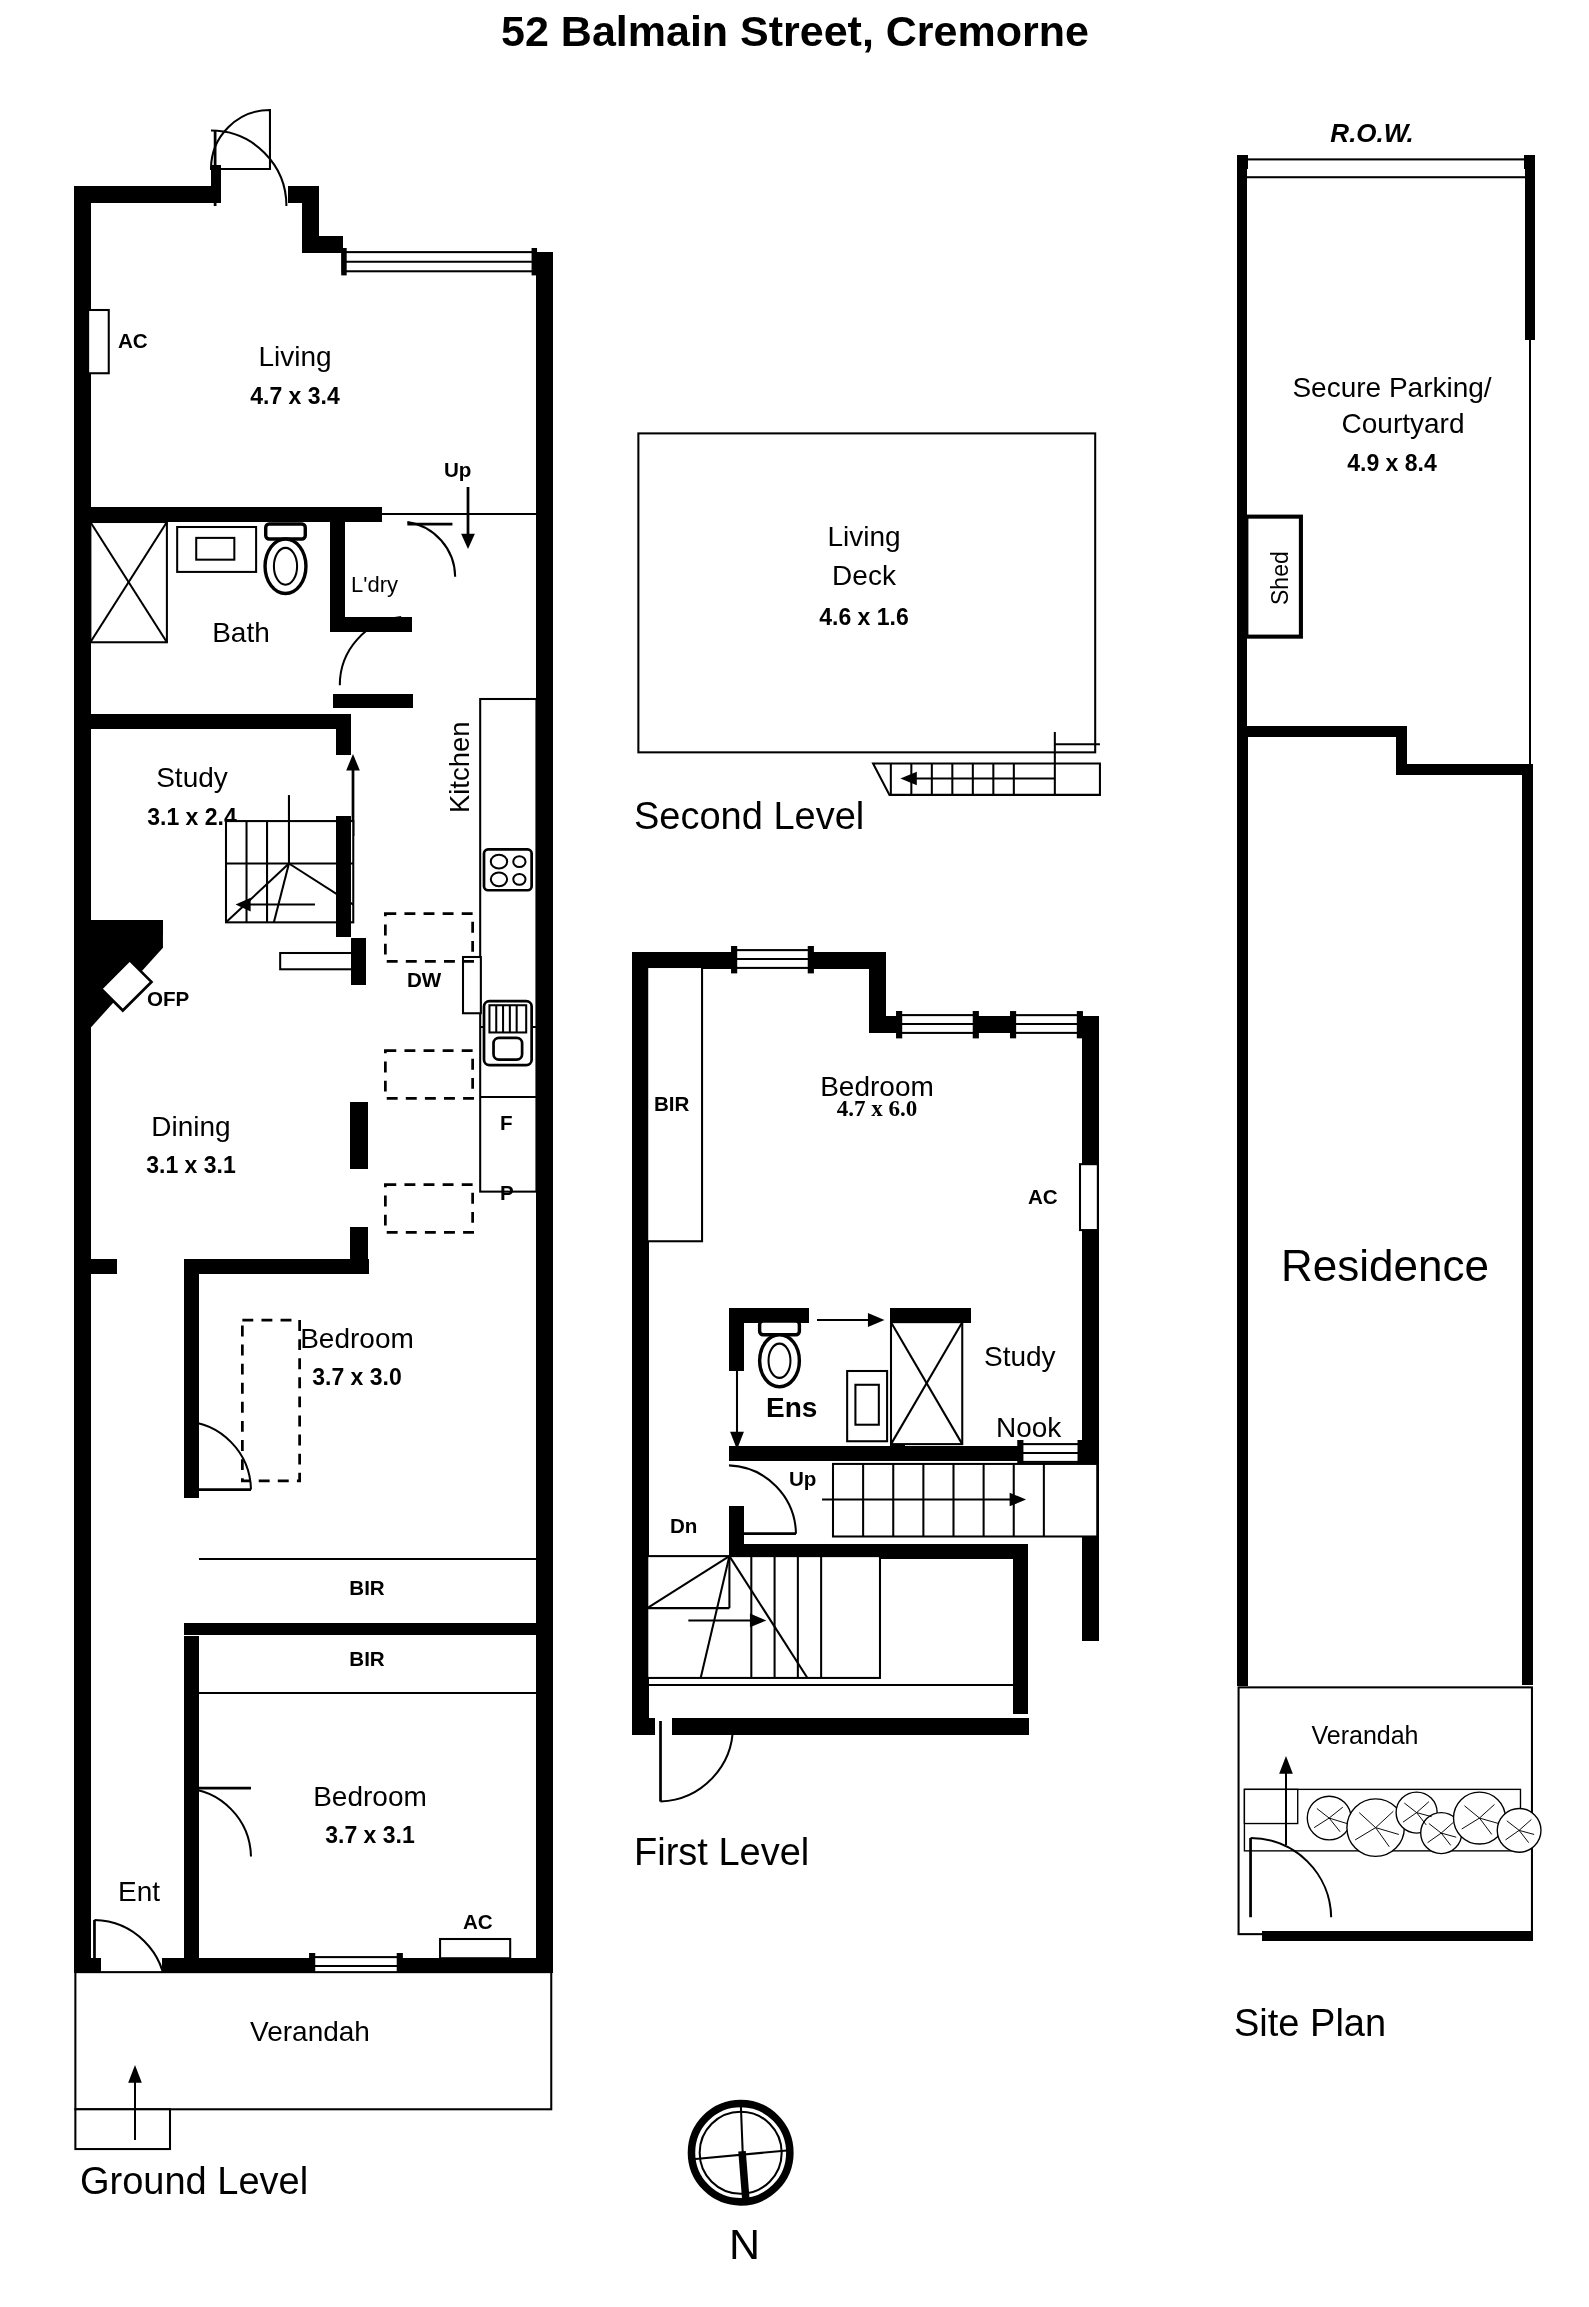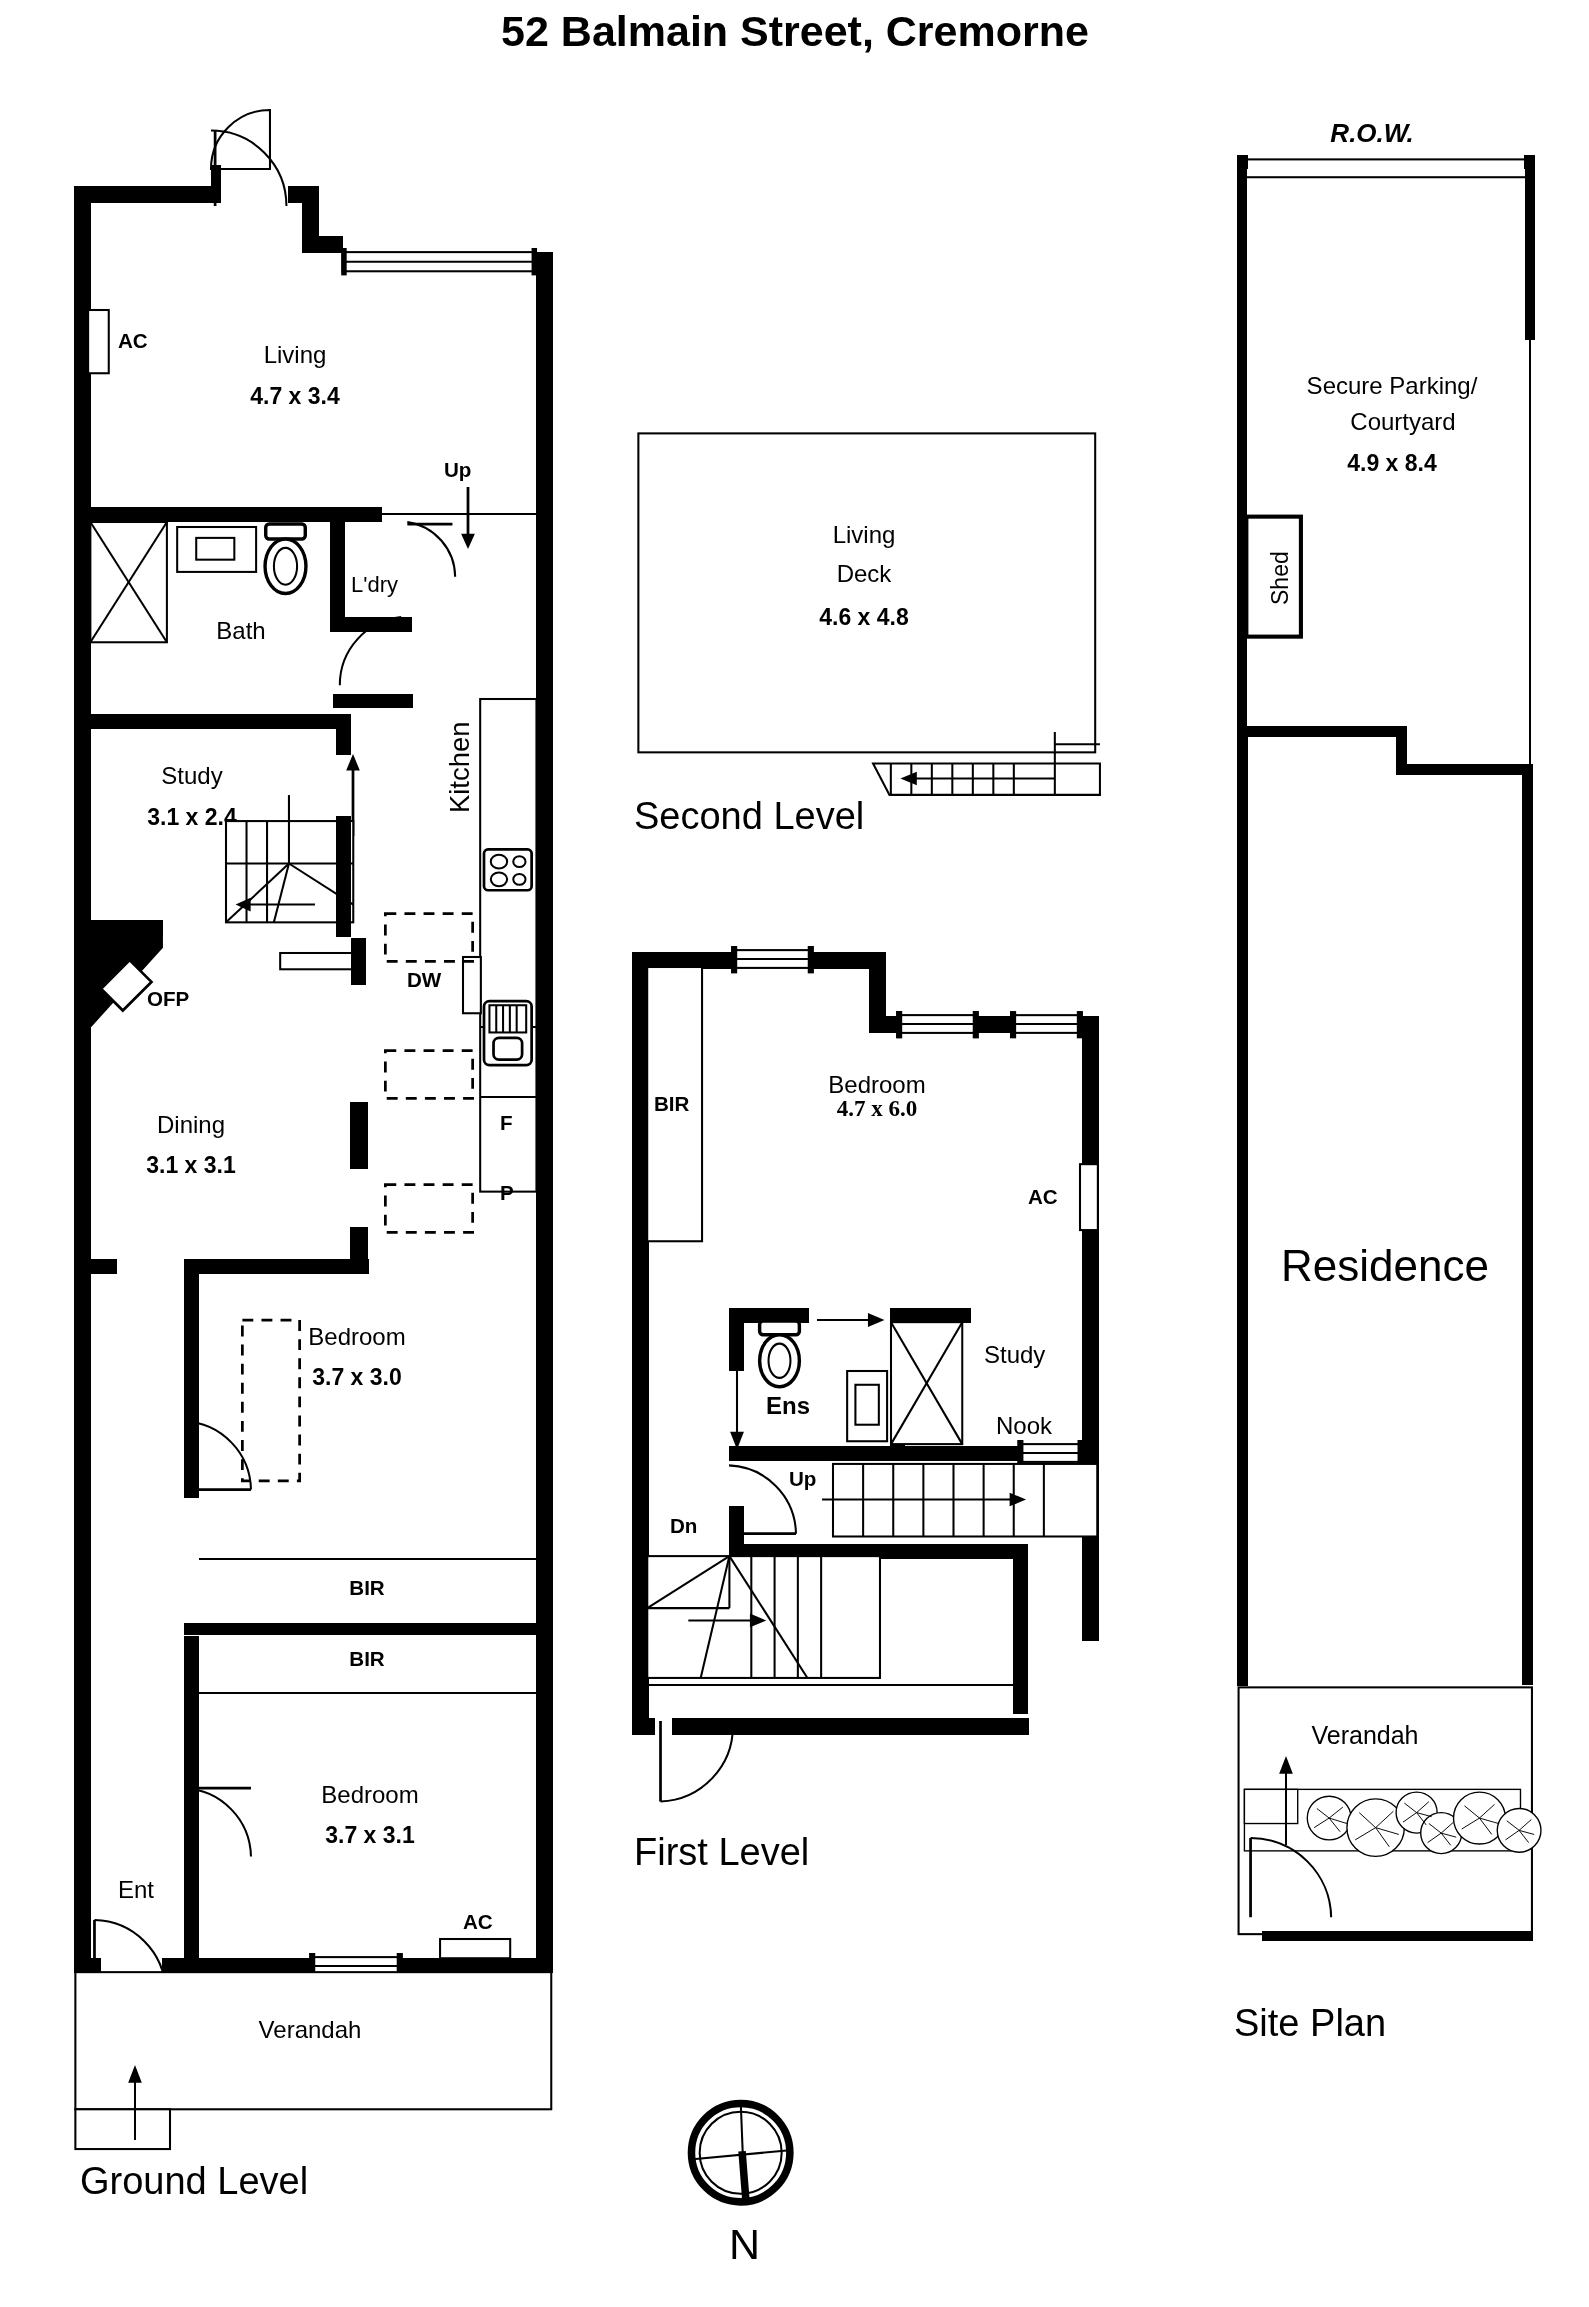--- a/index.html
+++ b/index.html
@@ -9,21 +9,21 @@
   .abs{position:absolute;}
   .wall{position:absolute;background:#000;}
   .thinline{position:absolute;background:#000;}
 
   
   .title{
     position:absolute;font-weight:bold;font-size:43px;letter-spacing:0px;
     white-space:nowrap;text-align:center;width:100%;
   }
   .lvl-label{position:absolute;font-size:38px;white-space:nowrap;}
-  .room-name{position:absolute;font-size:24px;white-space:nowrap;text-align:center;}
+  .room-name{position:absolute;font-size:28px;white-space:nowrap;text-align:center;}
   .room-dim{position:absolute;font-size:23px;font-weight:bold;white-space:nowrap;text-align:center;}
   .small-lbl{position:absolute;font-size:20.6px;font-weight:bold;white-space:nowrap;}
   .small-lbl-n{position:absolute;font-size:22px;font-weight:normal;white-space:nowrap;}
   .vert-lbl{position:absolute;font-size:27.4px;white-space:nowrap;transform-origin:0 0;}
   .row-lbl{position:absolute;font-size:26px;font-style:italic;font-weight:bold;white-space:nowrap;text-align:center;}
   .n-lbl{position:absolute;font-size:43px;white-space:nowrap;}
   .ctr{transform:translateX(-50%);}
 
   svg{position:absolute;overflow:visible;}
   .st{fill:none;stroke:#000;stroke-width:3;}
@@ -272,21 +272,21 @@
 
     <div class="lvl-label" style="left:80px;top:2160px;">Ground Level</div>
   </div>
 
   <div class="abs" style="left:603px;top:411px;width:535px;height:480px;">
     <svg style="left:34px;top:20.6px;width:487px;height:343px;" viewBox="0 0 710 500" width="487" height="343">
       <rect x="2" y="2" width="666" height="465" fill="#fff" stroke="#000" stroke-width="3"></rect>
     </svg>
     <div class="room-name" style="left:261px;top:110px;transform:translateX(-50%);">Living</div>
     <div class="room-name" style="left:261px;top:149px;transform:translateX(-50%);">Deck</div>
-    <div class="room-dim" style="left:261px;top:193px;transform:translateX(-50%);">4.6 x 4.8</div>
+    <div class="room-dim" style="left:261px;top:193px;transform:translateX(-50%);">4.6 x 1.6</div>
 
     <svg style="left:267px;top:321px;width:233px;height:82px;" viewBox="0 0 340 120" width="233" height="82">
       <polygon fill="#fff" stroke="#000" stroke-width="3" points="4,46 28,92 336,92 336,46"></polygon>
       <line class="st" x1="30" y1="46" x2="30" y2="92"></line>
       <line class="st" x1="60" y1="46" x2="60" y2="92"></line>
       <line class="st" x1="90" y1="46" x2="90" y2="92"></line>
       <line class="st" x1="120" y1="46" x2="120" y2="92"></line>
       <line class="st" x1="150" y1="46" x2="150" y2="92"></line>
       <line class="st" x1="180" y1="46" x2="180" y2="92"></line>
       <line class="st" x1="210" y1="46" x2="210" y2="92"></line>

